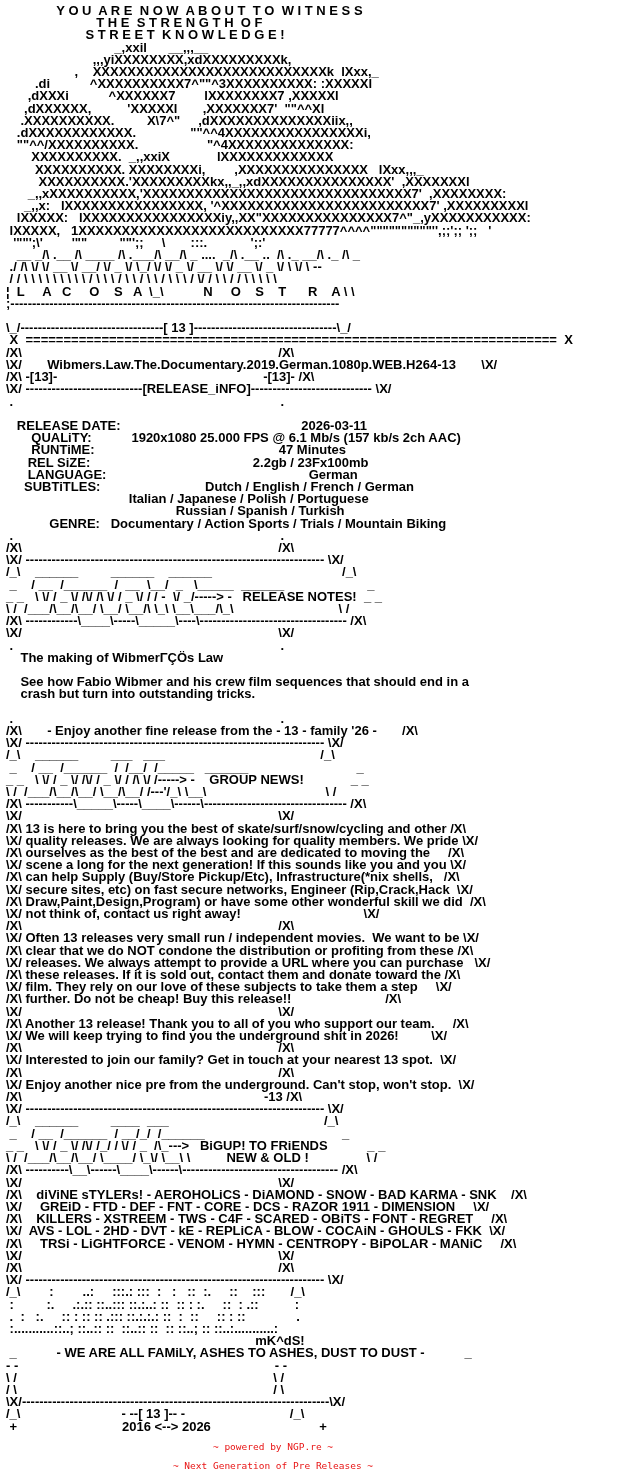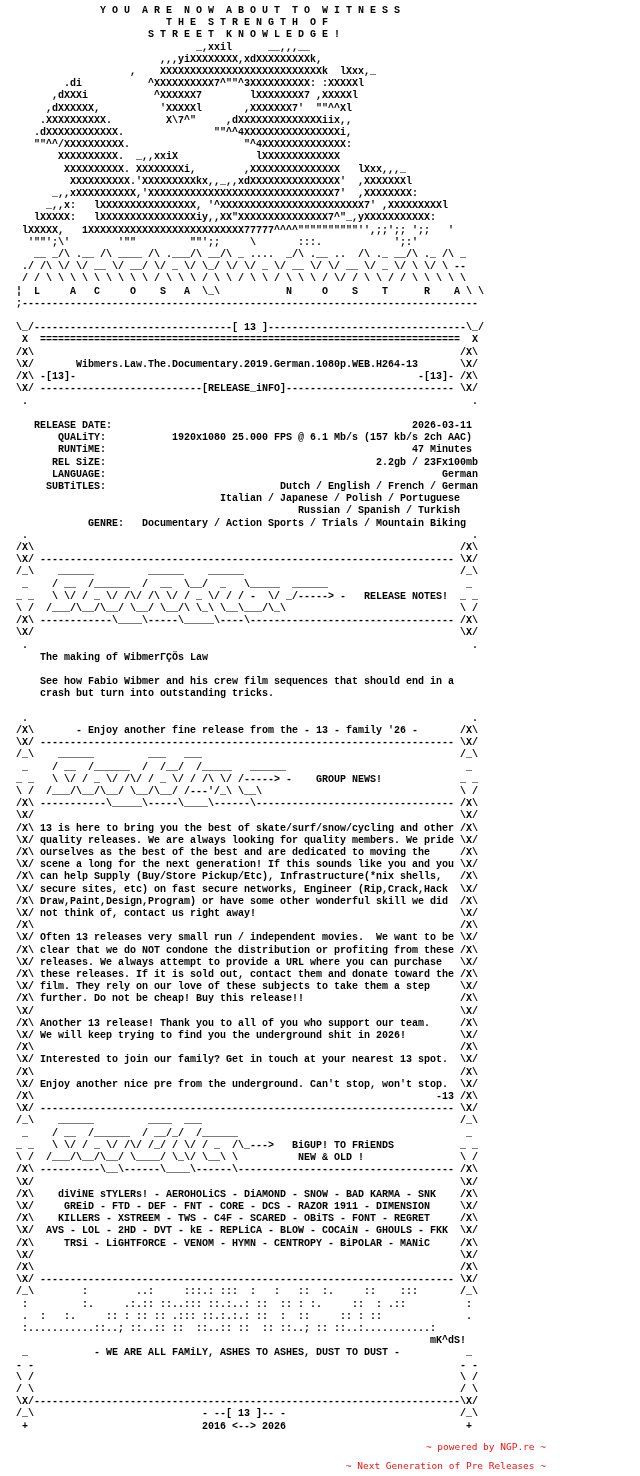--- a/index.html
+++ b/index.html
@@ -1,34 +1,34 @@
 <!DOCTYPE html>
 <html><head>
 <meta charset="utf-8">
 <style>
   html,body{margin:0;padding:0;background:#ffffff;}
   body{width:640px;height:1476px;overflow:hidden;}
   .nfo-wrap{width:640px;}
   pre.nfo{
     margin:0;
-    padding:5px 0 0 16px;
-    font-family:Liberation Mono, monospace;
+    padding:5px 0 0 6px;
+    font-family:Liberation Sans, sans-serif;
     font-weight:bold;
-    font-size:10px;
+    font-size:13px;
     line-height:12.2px;
     letter-spacing:0;
     color:#000000;
     white-space:pre;
     font-variant-ligatures:none;
   }
   pre.footer{
     margin:4px 0 0 0;
     padding:0;
     width:546px;
-    text-align:right;
+    text-align:center;
     font-family:"DejaVu Sans Mono",monospace;
     font-weight:normal;
     font-size:9.5px;
     line-height:19px;
     color:#e81414;
     white-space:pre;
   }
 </style>
 </head>
 <body>

